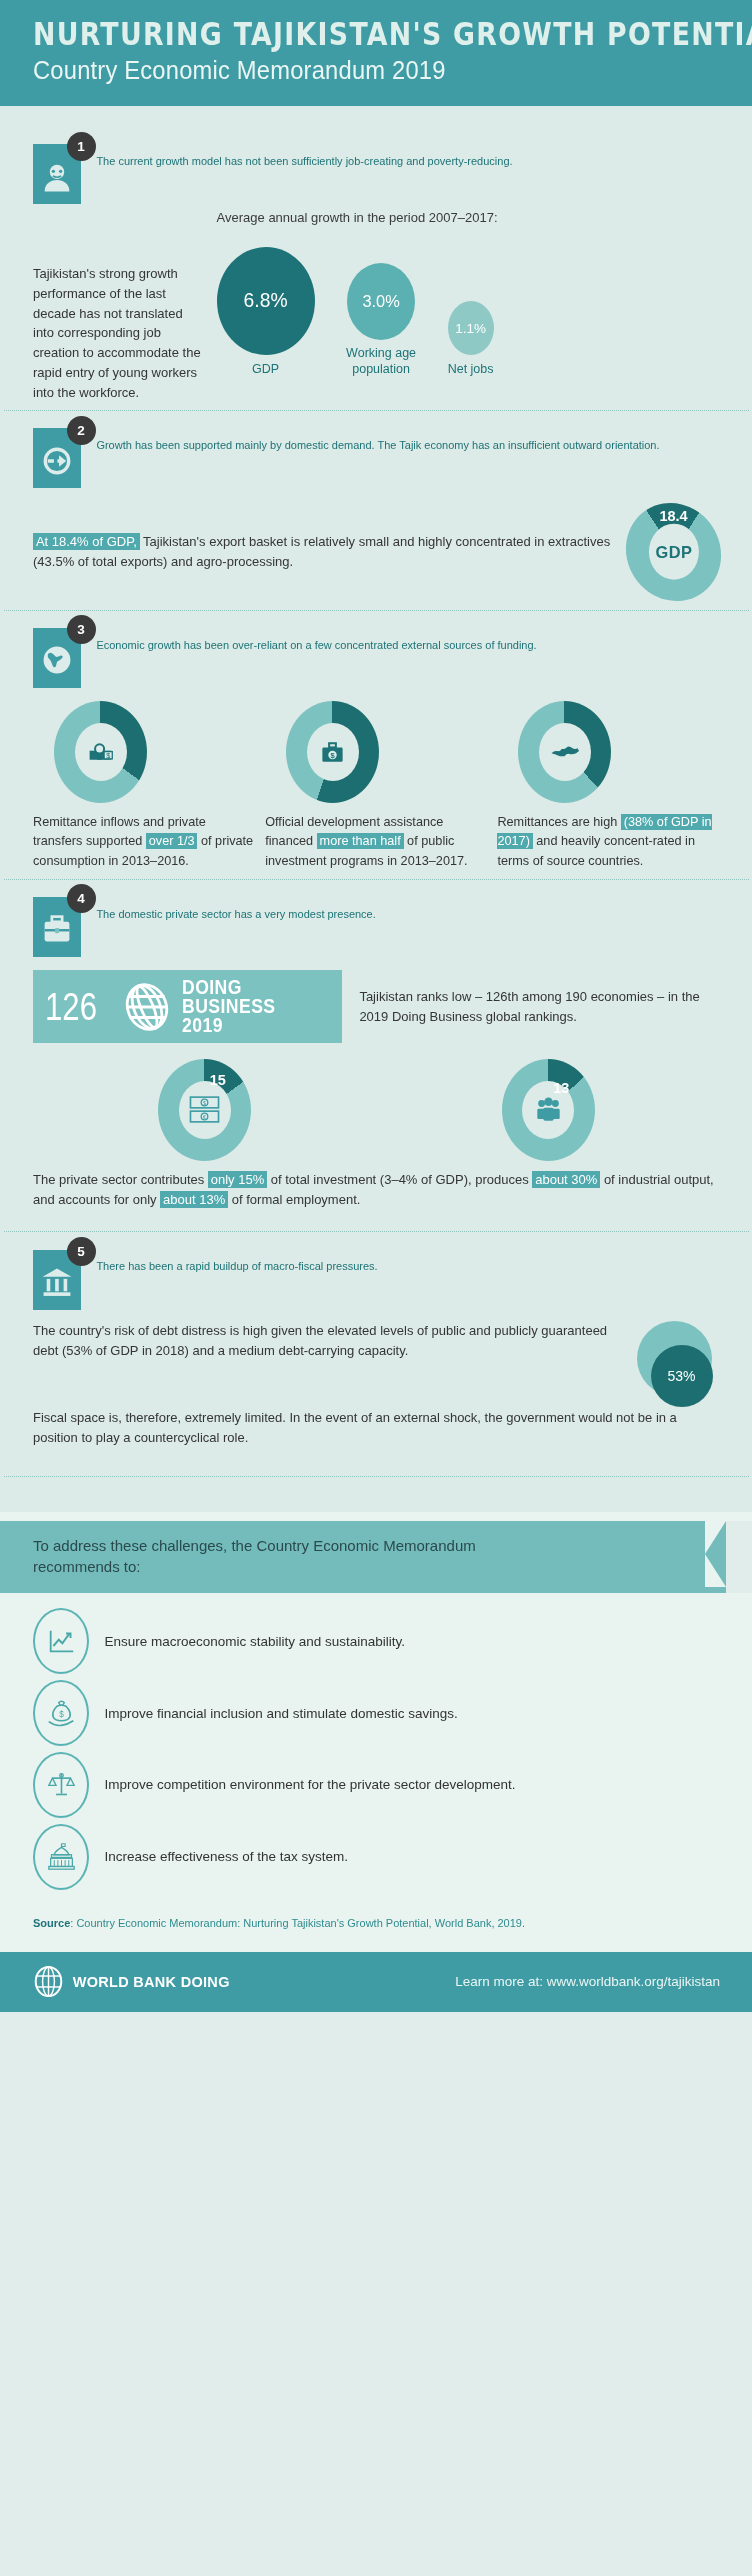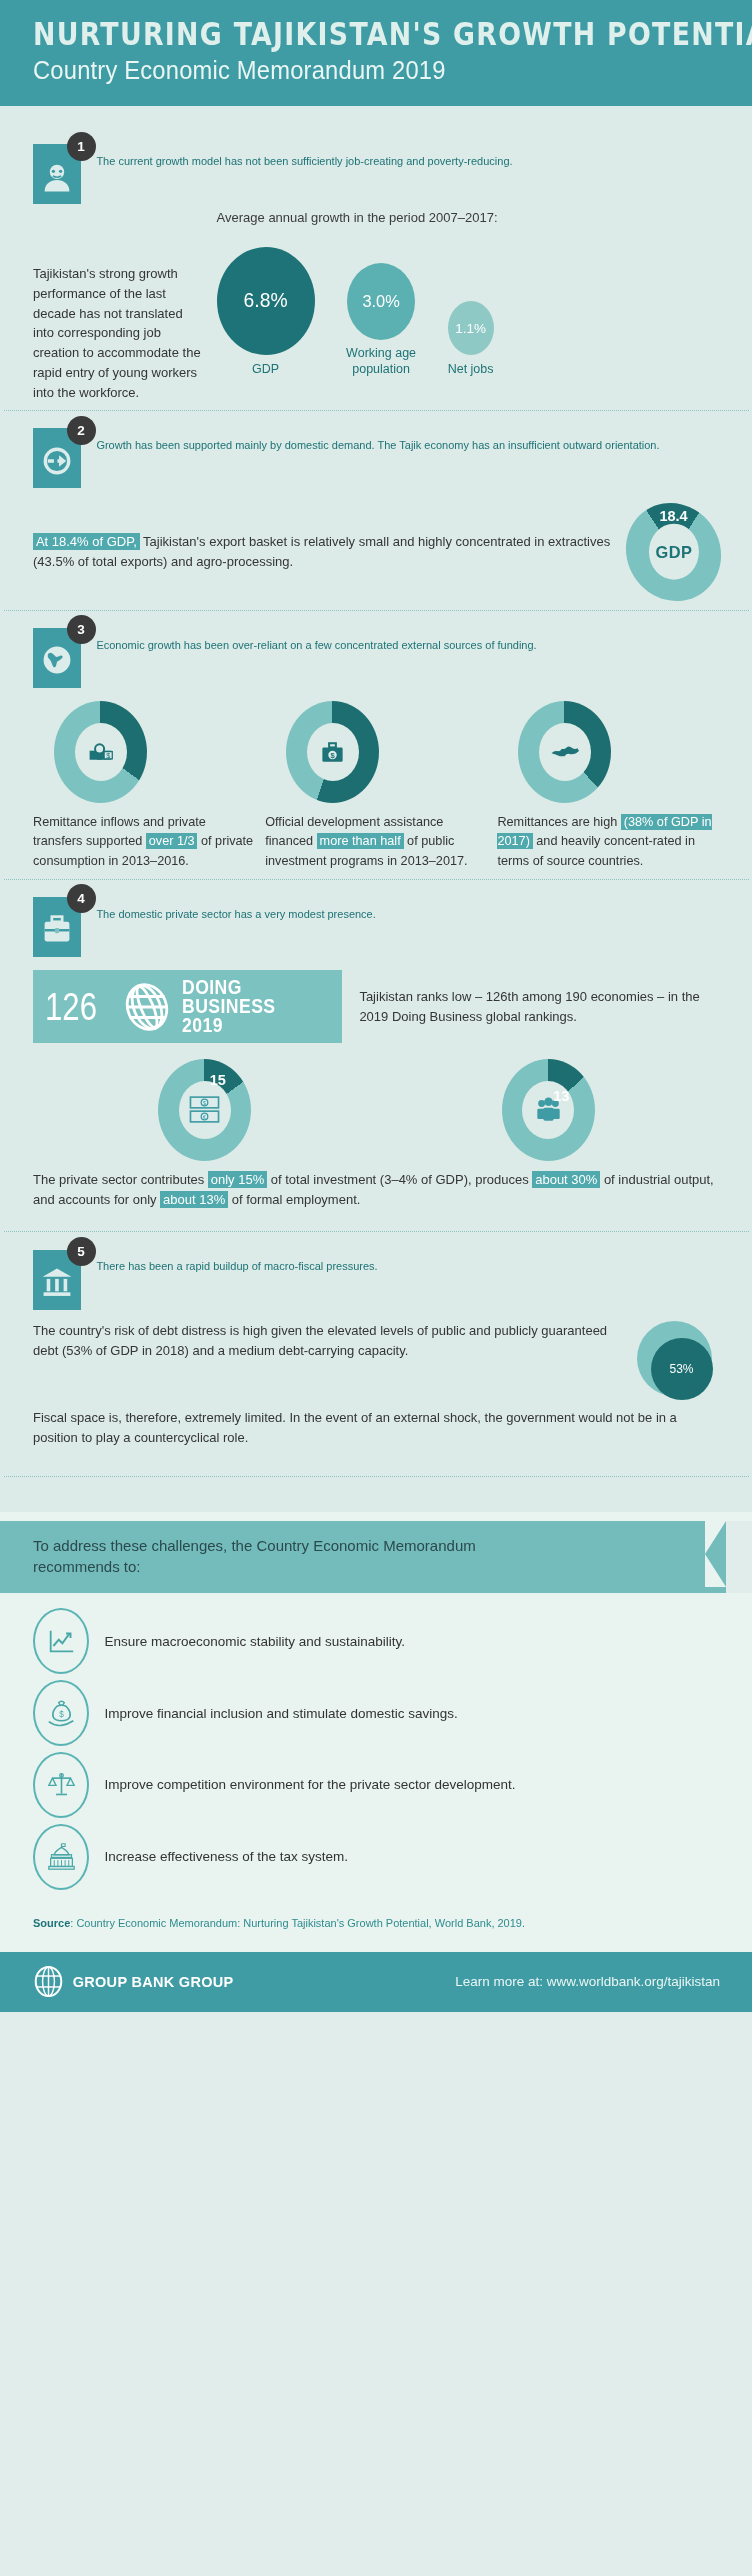--- a/index.html
+++ b/index.html
@@ -213,25 +213,25 @@
   
   .s5-row { display: flex; align-items: flex-start; margin-top: 11.6px; gap: 13.5px; }
   .s5-text { flex: 1; }
   .venn { position: relative; width: 83px; height: 83px; flex: 0 0 auto; }
   .venn .outer {
     position: absolute; left: 0; top: 0;
     width: 75px; height: 75px; border-radius: 50%;
     background: #7cc2c0;
   }
   .venn .inner {
-    position: absolute; left: 13.5px; top: 17px;
+    position: absolute; left: 13.5px; top: 24px;
     width: 62px; height: 62px; border-radius: 50%;
     background: #1d6e70;
     display: flex; align-items: center; justify-content: center;
-    color: #ffffff; font-size: 12px;
+    color: #ffffff; font-size: 14px;
   }
 
   
   .rec-wrap { background: #e9f4f1; padding: 0 0 13.5px 0; }
   .rec-list { padding: 15.4px 33px 5.8px 33px; }
   .rec-item { display: flex; align-items: center; gap: 15.4px; margin-bottom: 5.8px; }
   .rec-icon {
     width: 56px; height: 66px;
     border: 2.4px solid #5bb4b4;
     border-radius: 50%;
@@ -475,21 +475,21 @@
               <svg width="31" height="27" viewBox="0 0 36 30">
                 <circle cx="10" cy="8" r="4" fill="#3f9ca5"></circle>
                   <rect x="5" y="14" width="10" height="12" rx="1.5" fill="#3f9ca5"></rect>
                 <circle cx="26" cy="8" r="4" fill="#3f9ca5"></circle>
                   <rect x="21" y="14" width="10" height="12" rx="1.5" fill="#3f9ca5"></rect>
                 <circle cx="18" cy="6" r="5" fill="#3f9ca5"></circle>
                   <rect x="12" y="13" width="12" height="15" rx="2" fill="#3f9ca5"></rect>
               </svg>
             </div>
           </div>
-          <div class="donut-label" style="top:29px;left:64%;">13</div>
+          <div class="donut-label" style="top:21px;left:64%;">13</div>
         </div>
       </div>
 
       <p class="para">
         <span>The private sector contributes </span><span class="hl">only 15%</span><span> of total investment (3–4% of GDP), produces </span><span class="hl">about 30%</span><span> of industrial output, and accounts for only </span><span class="hl">about 13%</span><span> of formal employment.</span>
       </p>
     </div>
 
     <div class="divider" style="margin-top:13.5px"></div>
 
@@ -602,19 +602,19 @@
 
   <div class="footer">
     <div class="wbg">
       <svg width="31" height="33" viewBox="0 0 34 36">
         <ellipse cx="17" cy="18" rx="14" ry="16" fill="none" stroke="#ffffff" stroke-width="2.2"></ellipse>
         <ellipse cx="17" cy="18" rx="6.5" ry="16" fill="none" stroke="#ffffff" stroke-width="1.6"></ellipse>
         <path d="M3.5 12 h27" stroke="#ffffff" stroke-width="1.6"></path>
         <path d="M3.5 24 h27" stroke="#ffffff" stroke-width="1.6"></path>
         <path d="M17 2 v32" stroke="#ffffff" stroke-width="1.6"></path>
       </svg>
-      <span class="wbg-name">GROUP BANK GROUP</span>
+      <span class="wbg-name">WORLD BANK DOING</span>
     </div>
     <div class="learn">Learn more at: www.worldbank.org/tajikistan</div>
   </div>
 
 </div>
 
 
 </body></html>

